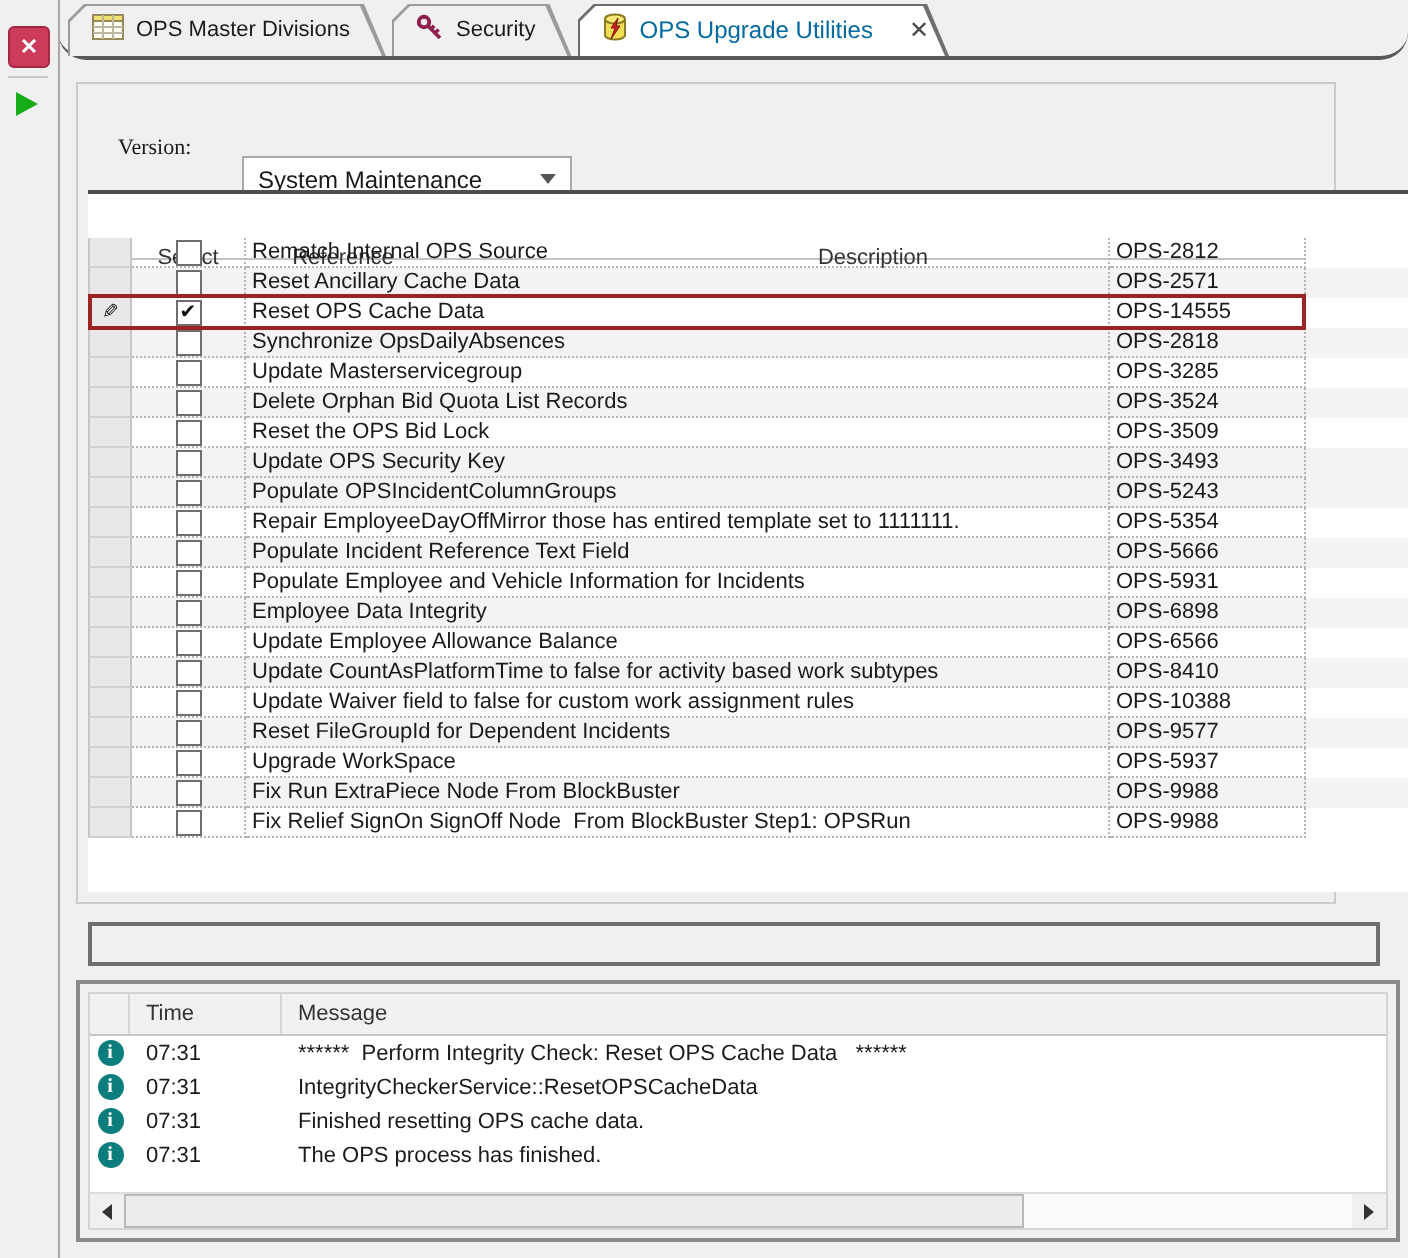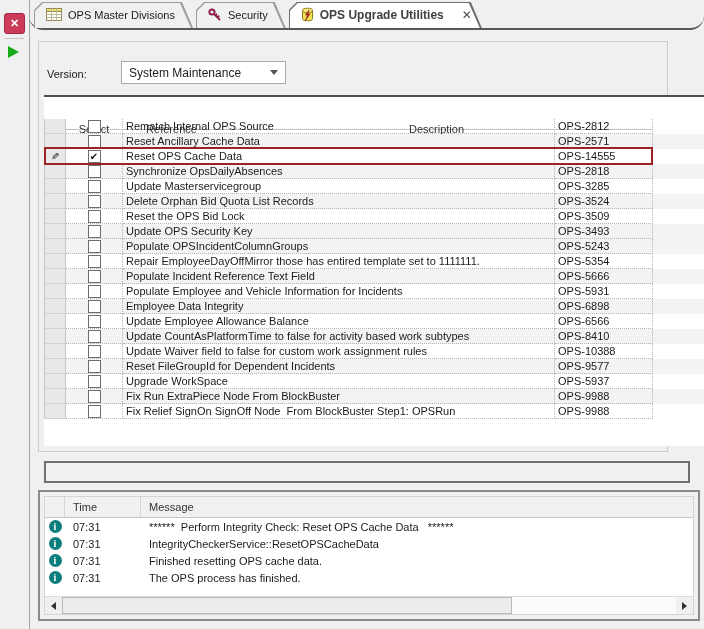--- a/index.html
+++ b/index.html
@@ -24,27 +24,27 @@
   .tab-border{position:absolute;inset:0;background:#9b9b9b;
     clip-path:polygon(0 100%,0 8px,8px 0,calc(100% - 11px) 0,100% 100%);}
   .tab-fill{position:absolute;inset:1px 2px 0 1px;background:#f0f0f0;
     clip-path:polygon(0 100%,0 8px,8px 0,calc(100% - 11px) 0,100% 100%);}
   .tab.active .tab-border{background:#6f6f6f;}
   .tab.active .tab-fill{background:#ffffff;}
   .tab-content{position:relative;z-index:1;display:flex;align-items:center;gap:6px;
     height:100%;padding:0 18px 0 12px;}
   .tab.active .tab-content{padding-right:10px;}
   .tlabel{white-space:nowrap;}
-  .tab.active .tlabel{font-weight:bold;color:#404040;font-size:12px;}
+  .tab.active .tlabel{font-weight:normal;color:#0369a1;font-size:12px;}
   .tab-close{color:#4c4c4c;font-size:12px;margin-left:12px;cursor:pointer;}
   
   .main-box{position:absolute;left:38px;top:41px;width:630px;height:411px;
     border:1px solid #cbcbcb;background:#f0f0f0;box-sizing:border-box;z-index:1;}
-  .version-label{position:absolute;left:8px;top:26px;}
-  .combo{position:absolute;left:82px;top:19px;width:165px;height:23px;background:#fff;
+  .version-label{position:absolute;left:20px;top:26px;font-family:Liberation Serif, serif;}
+  .combo{position:absolute;left:82px;top:36px;width:165px;height:23px;background:#fff;
     border:1px solid #a9a9a9;box-sizing:border-box;display:flex;align-items:center;
     padding-left:7px;cursor:pointer;font-size:12px;}
   .combo-arrow{position:absolute;right:7px;top:8px;width:0;height:0;
     border-top:5px solid #555;border-left:4px solid transparent;border-right:4px solid transparent;}
   
   .main-grid{position:absolute;left:44px;top:95px;width:660px;height:351px;background:#fff;
     border-top:2px solid #4f4f4f;box-sizing:border-box;z-index:2;}
   .g-head{display:flex;height:22px;}
   .h-cell{box-sizing:border-box;background:#f1f1f1;border-right:1px solid #c3c3c3;
     border-bottom:1px solid #c3c3c3;display:flex;align-items:center;justify-content:center;color:#333;margin-top:32px;}

